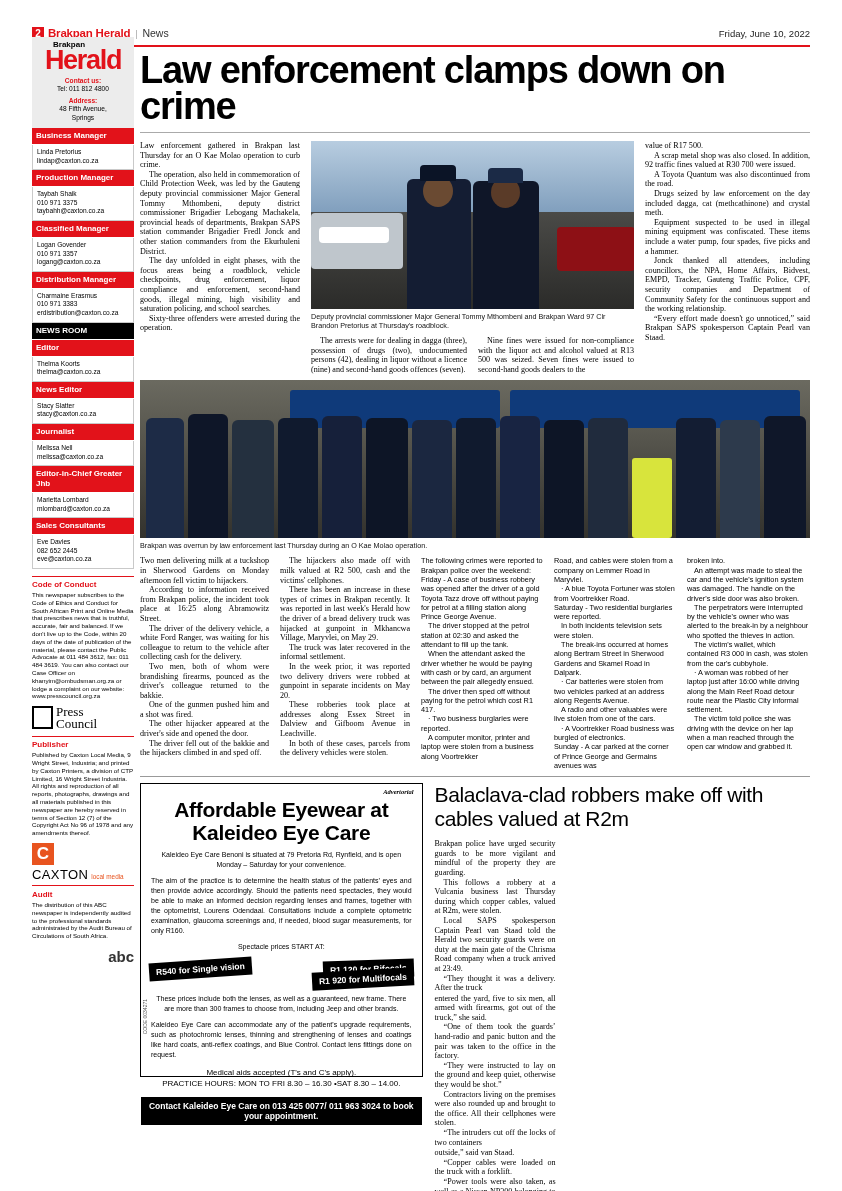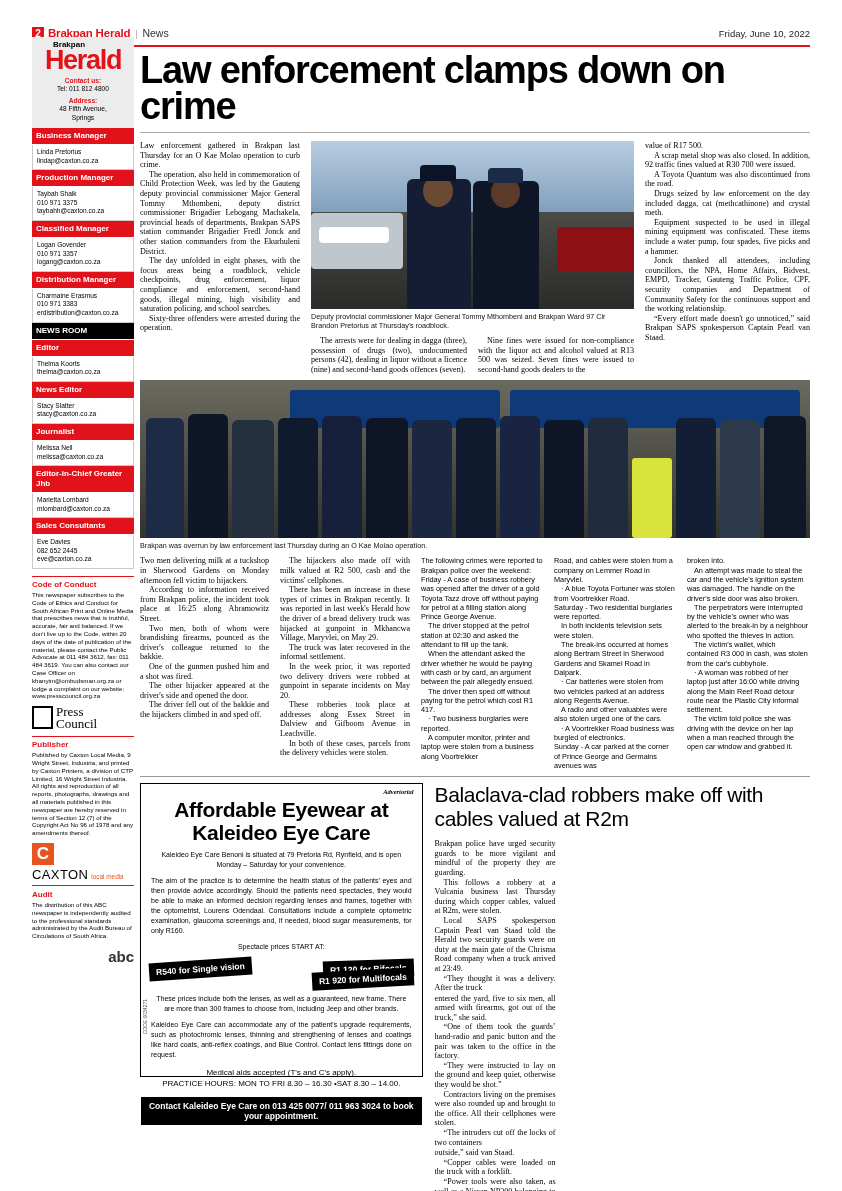--- a/index.html
+++ b/index.html
@@ -335,20 +335,21 @@
       <div class="person" style="left:624px;width:42px;height:122px;background:#0f1729;"></div>
     </div>
     <div class="caption">Brakpan was overrun by law enforcement last Thursday during an O Kae Molao operation.</div>
 
 
     <div style="display:flex;gap:11px;margin-top:6px;">
 
       <div style="width:129px;" class="col-text">
         <p class="noindent">Two men delivering milk at a tuckshop in Sherwood Gardens on Monday afternoon fell victim to hijackers.</p>
         <p>According to information received from Brakpan police, the incident took place at 16:25 along Abramowitz Street.</p>
+        <p>The driver of the delivery vehicle, a white Ford Ranger, was waiting for his colleague to return to the vehicle after collecting cash for the delivery.</p>
         <p>Two men, both of whom were brandishing firearms, pounced as the driver's colleague returned to the bakkie.</p>
         <p>One of the gunmen pushed him and a shot was fired.</p>
         <p>The other hijacker appeared at the driver's side and opened the door.</p>
         <p>The driver fell out of the bakkie and the hijackers climbed in and sped off.</p>
       </div>
       <div style="width:130px;" class="col-text">
         <p>The hijackers also made off with milk valued at R2 500, cash and the victims' cellphones.</p>
         <p>There has been an increase in these types of crimes in Brakpan recently. It was reported in last week's Herald how the driver of a bread delivery truck was hijacked at gunpoint in Mkhancwa Village, Maryvlei, on May 29.</p>
         <p>The truck was later recovered in the informal settlement.</p>
         <p>In the week prior, it was reported two delivery drivers were robbed at gunpoint in separate incidents on May 20.</p>
@@ -365,21 +366,21 @@
         <p>· Two business burglaries were reported.</p>
         <p>A computer monitor, printer and laptop were stolen from a business along Voortrekker</p>
       </div>
       <div style="width:122px;" class="small-col">
         <p class="noindent">Road, and cables were stolen from a company on Lemmer Road in Maryvlei.</p>
         <p>· A blue Toyota Fortuner was stolen from Voortrekker Road.</p>
         <p class="noindent">Saturday - Two residential burglaries were reported.</p>
         <p>In both incidents television sets were stolen.</p>
         <p>The break-ins occurred at homes along Bertram Street in Sherwood Gardens and Skamel Road in Dalpark.</p>
         <p>· Car batteries were stolen from two vehicles parked at an address along Regents Avenue.</p>
-        <p>A radio and other valuables were also stolen urged one of the cars.</p>
+        <p>A radio and other valuables were live stolen from one of the cars.</p>
         <p>· A Voortrekker Road business was burgled of electronics.</p>
         <p class="noindent">Sunday - A car parked at the corner of Prince George and Germains avenues was</p>
       </div>
       <div style="width:122px;" class="small-col">
         <p class="noindent">broken into.</p>
         <p>An attempt was made to steal the car and the vehicle's ignition system was damaged. The handle on the driver's side door was also broken.</p>
         <p>The perpetrators were interrupted by the vehicle's owner who was alerted to the break-in by a neighbour who spotted the thieves in action.</p>
         <p>The victim's wallet, which contained R3 000 in cash, was stolen from the car's cubbyhole.</p>
         <p>· A woman was robbed of her laptop just after 16:00 while driving along the Main Reef Road detour route near the Plastic City informal settlement.</p>
         <p>The victim told police she was driving with the device on her lap when a man reached through the open car window and grabbed it.</p>

